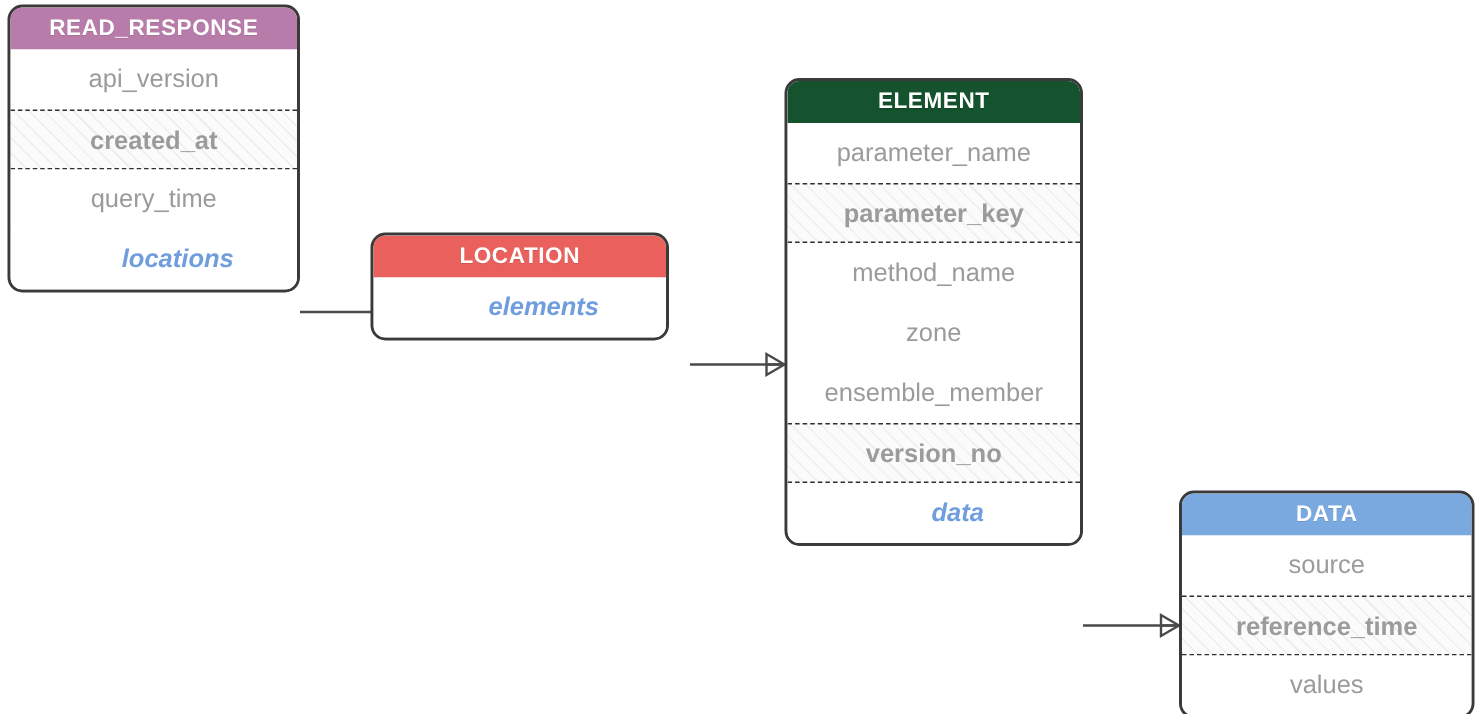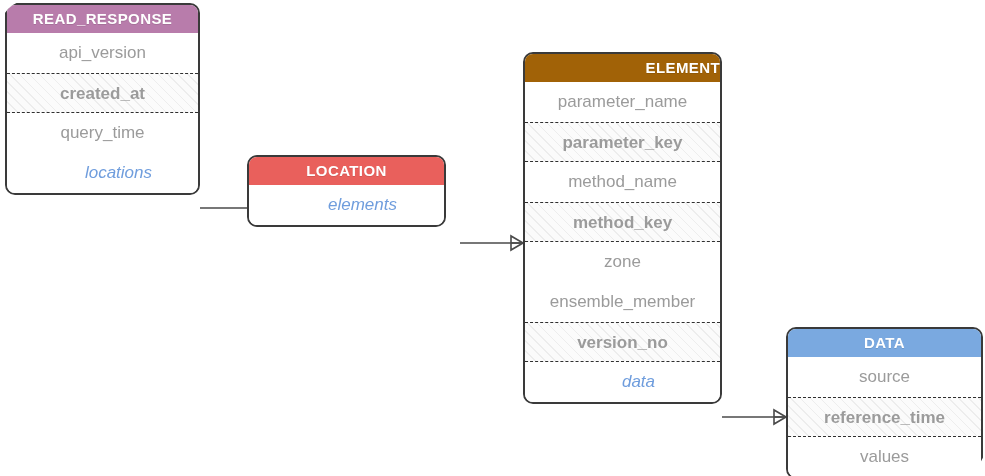--- a/index.html
+++ b/index.html
@@ -9,21 +9,20 @@
   }
   body {
     font-family: "Liberation Sans", sans-serif;
   }
   #canvas {
     position: relative;
     width: 985px;
     height: 476px;
     background: #ffffff;
     overflow: hidden;
-    border-radius: 29px;
   }
   
   .entity {
     position: absolute;
     box-sizing: border-box;
     border: 2px solid #3a3a3a;
     border-radius: 10px;
     background: #ffffff;
     overflow: hidden;
     z-index: 3;
@@ -58,21 +57,21 @@
     border-top: 1px dashed #2f2f2f;
     border-bottom: 1px dashed #2f2f2f;
     font-weight: bold;
   }
   .row.plain {
     background: #ffffff;
   }
   .row.rel {
     color: #6f9ddd;
     font-style: italic;
-    font-weight: normal;
+    font-weight: bold;
     padding-left: 32px;
   }
   
   .connector {
     position: absolute;
     z-index: 1;
     overflow: visible;
   }
   .connector line, .connector polyline, .connector path {
     stroke: #4a4a4a;
@@ -114,25 +113,24 @@
     <div class="row plain">query_time</div>
     <div class="row plain rel">locations</div>
   </div>
 
   <div class="entity" style="left:247px; top:155px; width:199px;">
     <div class="entity-header" style="background:#e9605c;">LOCATION</div>
     <div class="row plain rel">elements</div>
   </div>
 
   <div class="entity" style="left:523px; top:52px; width:199px;">
-    <div class="entity-header" style="background:#a16207;text-align:right;">ELEMENT</div>
+    <div class="entity-header" style="background:#14532d;">ELEMENT</div>
     <div class="row plain">parameter_name</div>
     <div class="row hatched">parameter_key</div>
     <div class="row plain">method_name</div>
-    <div class="row hatched">method_key</div>
     <div class="row plain">zone</div>
     <div class="row plain">ensemble_member</div>
     <div class="row hatched">version_no</div>
     <div class="row plain rel">data</div>
   </div>
 
   <div class="entity" style="left:786px; top:327px; width:197px;">
     <div class="entity-header" style="background:#7aa9e0;">DATA</div>
     <div class="row plain">source</div>
     <div class="row hatched">reference_time</div>

